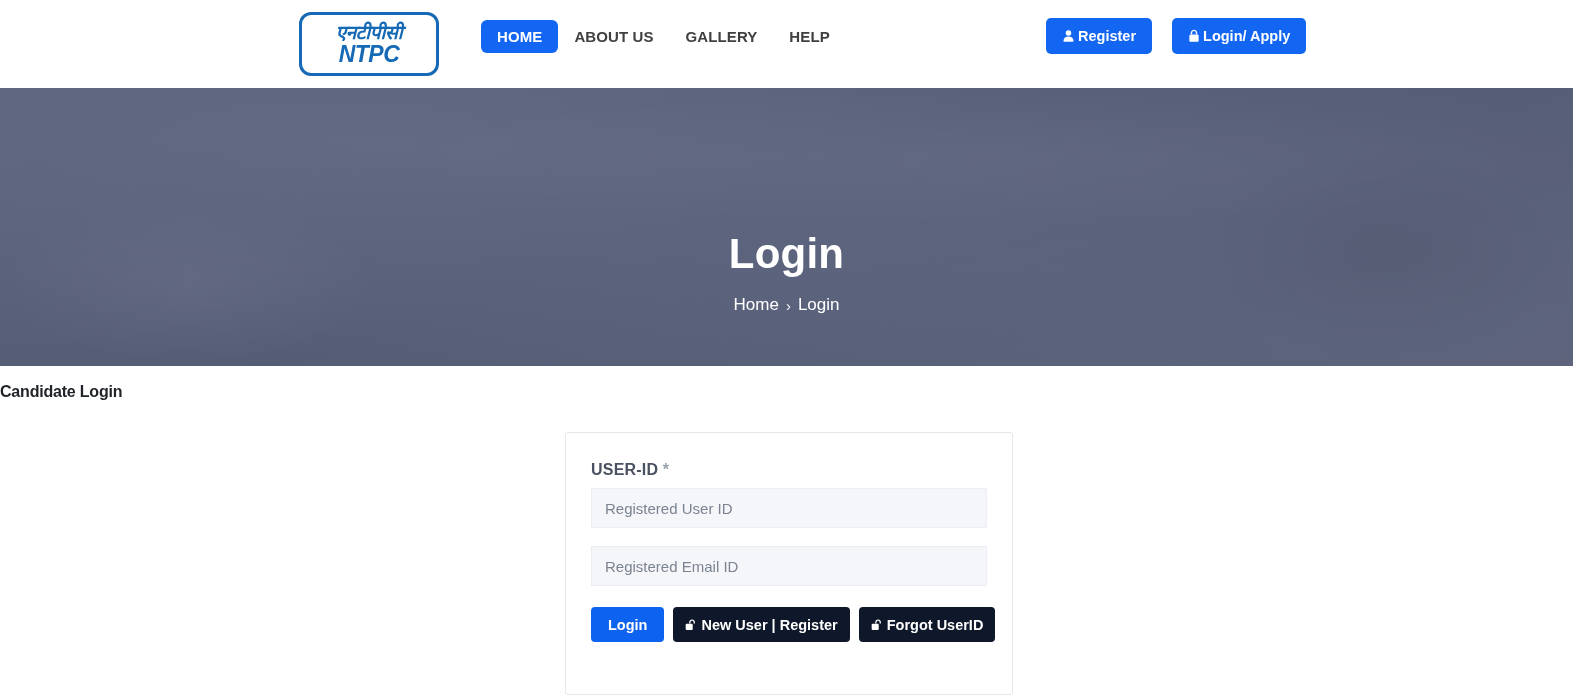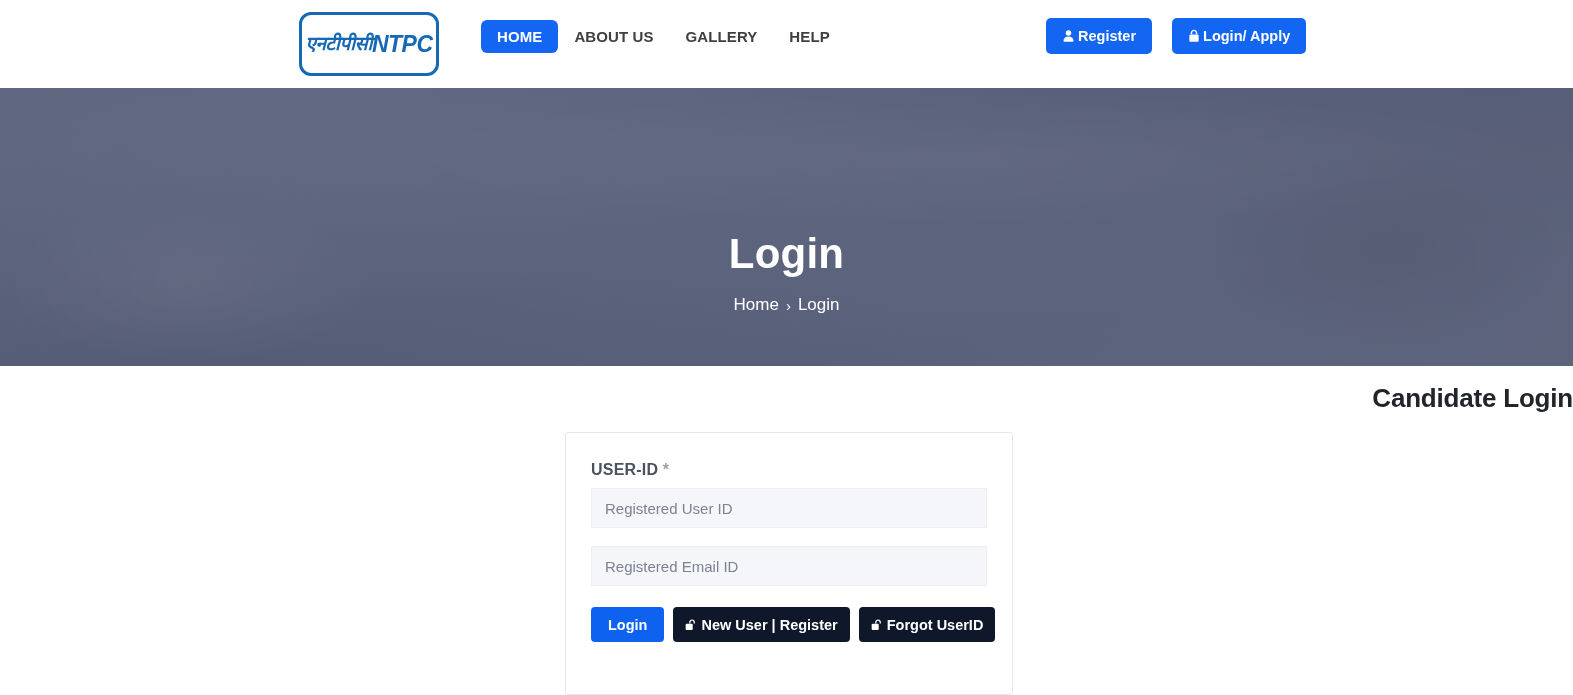--- a/index.html
+++ b/index.html
@@ -25,20 +25,21 @@
   .brand-logo {
     position: absolute;
     left: 299px;
     top: 12px;
     width: 140px;
     height: 64px;
     border: 3px solid #1569b5;
     border-radius: 12px;
     background: #ffffff;
     display: flex;
+    flex-direction: column;
     align-items: center;
     justify-content: center;
     overflow: hidden;
   }
   .brand-logo .devanagari {
     font-family: "DejaVu Sans", sans-serif;
     font-size: 19px;
     line-height: 1;
     font-weight: 700;
     font-style: italic;
@@ -162,22 +163,22 @@
 
   
   .main {
     position: relative;
     background: #ffffff;
     height: 329px;
   }
   .page-heading {
     margin: 0;
     padding-top: 17px;
-    text-align: right;
-    font-size: 26px;
+    text-align: left;
+    font-size: 16px;
     font-weight: 700;
     color: #212529;
     letter-spacing: -0.2px;
   }
 
   .login-card {
     position: absolute;
     left: 565px;
     top: 66px;
     width: 448px;

